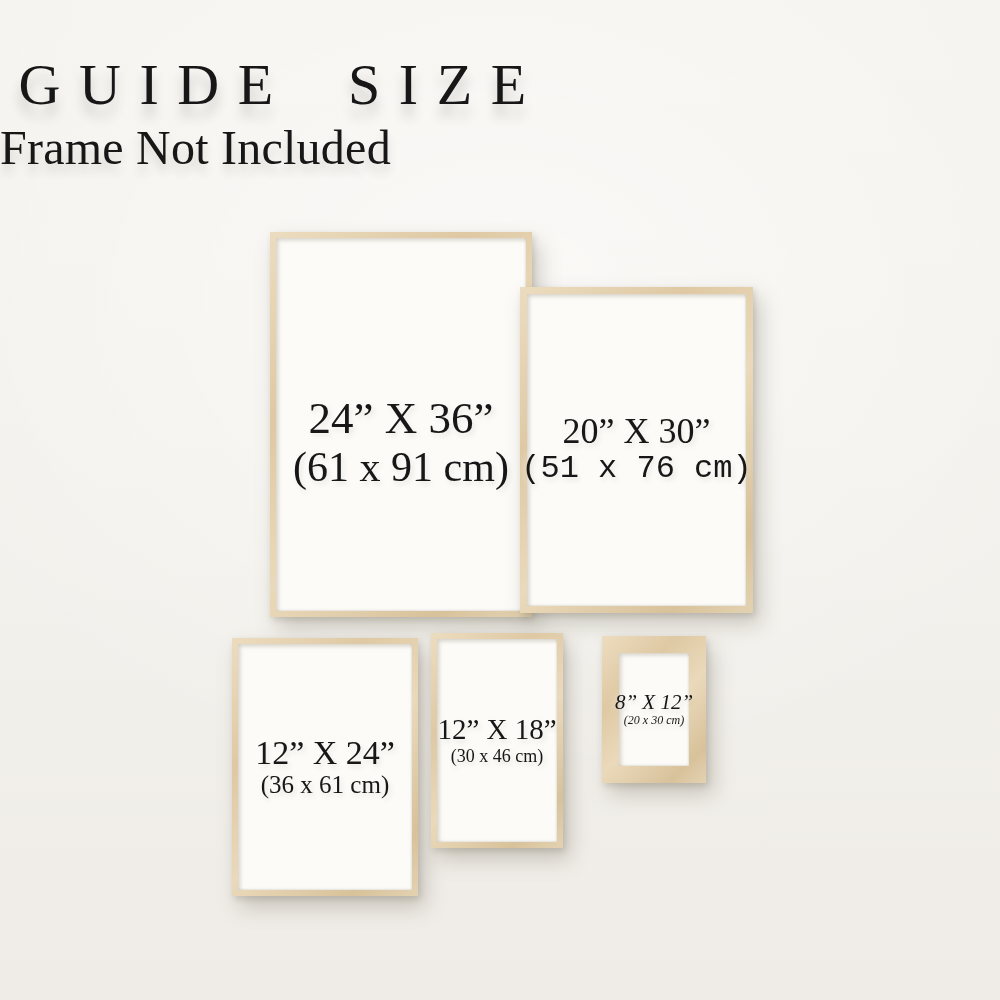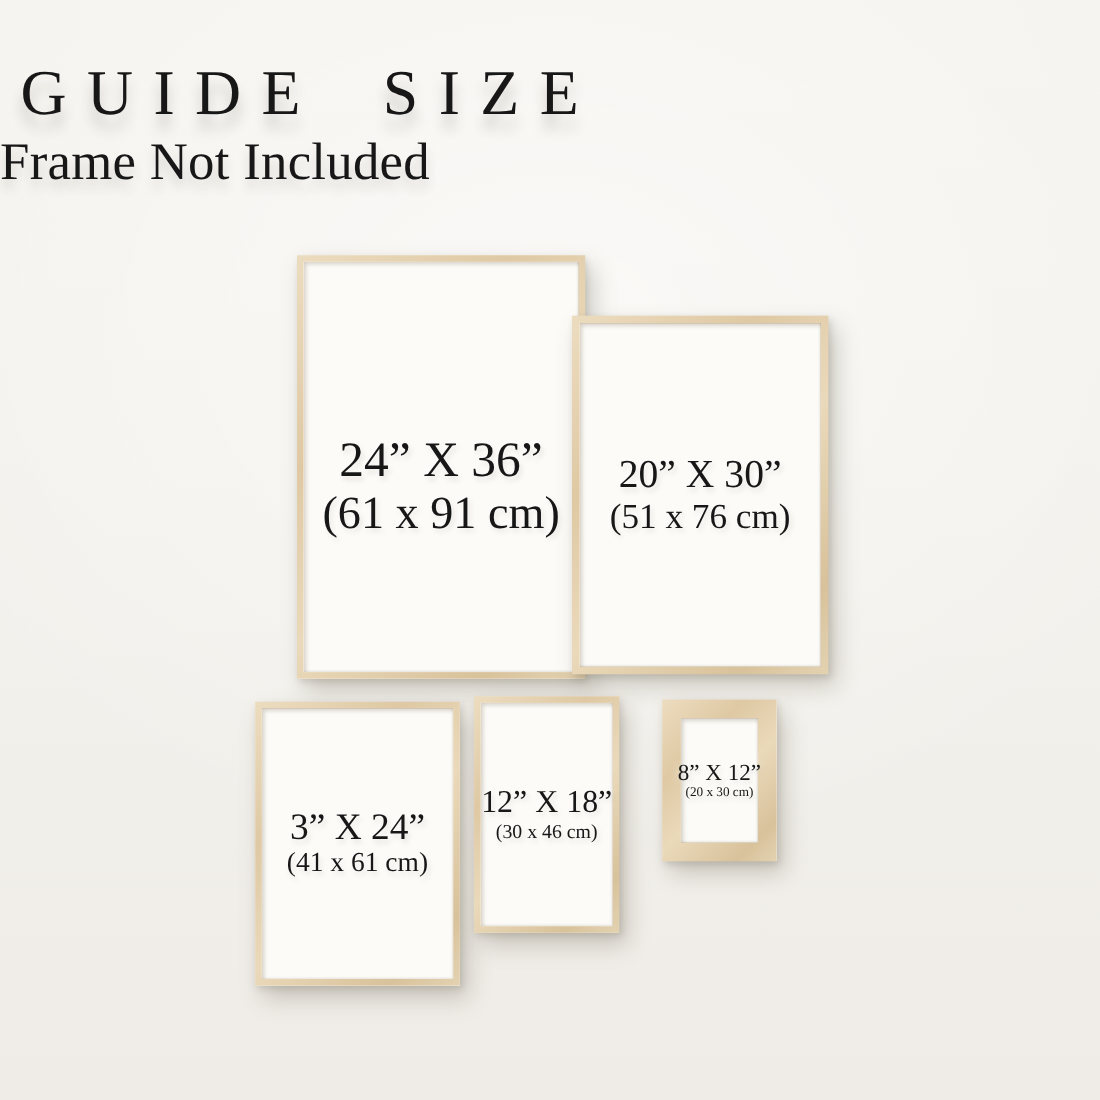--- a/index.html
+++ b/index.html
@@ -81,34 +81,34 @@
 
   
   .f1 { left: 228px; top: 232px; width: 262px; height: 385px; padding: 6px; margin-left: 42px; }
   .f1 .frame-inner { padding-top: 36px; box-sizing: border-box; }
   .f1 .size-in { font-size: 45px; }
   .f1 .size-cm { font-size: 42px; text-align: center; }
 
   
   .f2 { left: 520px; top: 287px; width: 233px; height: 326px; padding: 7px; }
   .f2 .size-in { font-size: 36px; }
-  .f2 .size-cm { font-size: 32px; }
+  .f2 .size-cm { font-size: 32px; font-family: Liberation Mono, monospace; }
 
   
   .f3 { left: 232px; top: 638px; width: 186px; height: 258px; padding: 6px; }
   .f3 .size-in { font-size: 34px; }
   .f3 .size-cm { font-size: 25px; }
 
   
   .f4 { left: 431px; top: 633px; width: 132px; height: 215px; padding: 6px; }
   .f4 .size-in { font-size: 29px; }
   .f4 .size-cm { font-size: 18px; }
 
   
-  .f5 { left: 602px; top: 636px; width: 104px; height: 147px; padding: 17px; }
+  .f5 { left: 602px; top: 636px; width: 104px; height: 147px; padding: 17px; font-style: italic; }
   .f5 .size-in { font-size: 21px; }
   .f5 .size-cm { font-size: 12px; }
 </style>
 </head>
 <body>
 
 <div class="header">
   <h1 class="title">GUIDE SIZE</h1>
   <h2 class="subtitle">Frame Not Included</h2>
 </div>
@@ -122,22 +122,22 @@
 
 <div class="frame f2">
   <div class="frame-inner">
     <div class="size-in">20” X 30”</div>
     <div class="size-cm">(51 x 76 cm)</div>
   </div>
 </div>
 
 <div class="frame f3">
   <div class="frame-inner">
-    <div class="size-in">3” X 24”</div>
-    <div class="size-cm">(41 x 61 cm)</div>
+    <div class="size-in">12” X 24”</div>
+    <div class="size-cm">(36 x 61 cm)</div>
   </div>
 </div>
 
 <div class="frame f4">
   <div class="frame-inner">
     <div class="size-in">12” X 18”</div>
     <div class="size-cm">(30 x 46 cm)</div>
   </div>
 </div>
 

